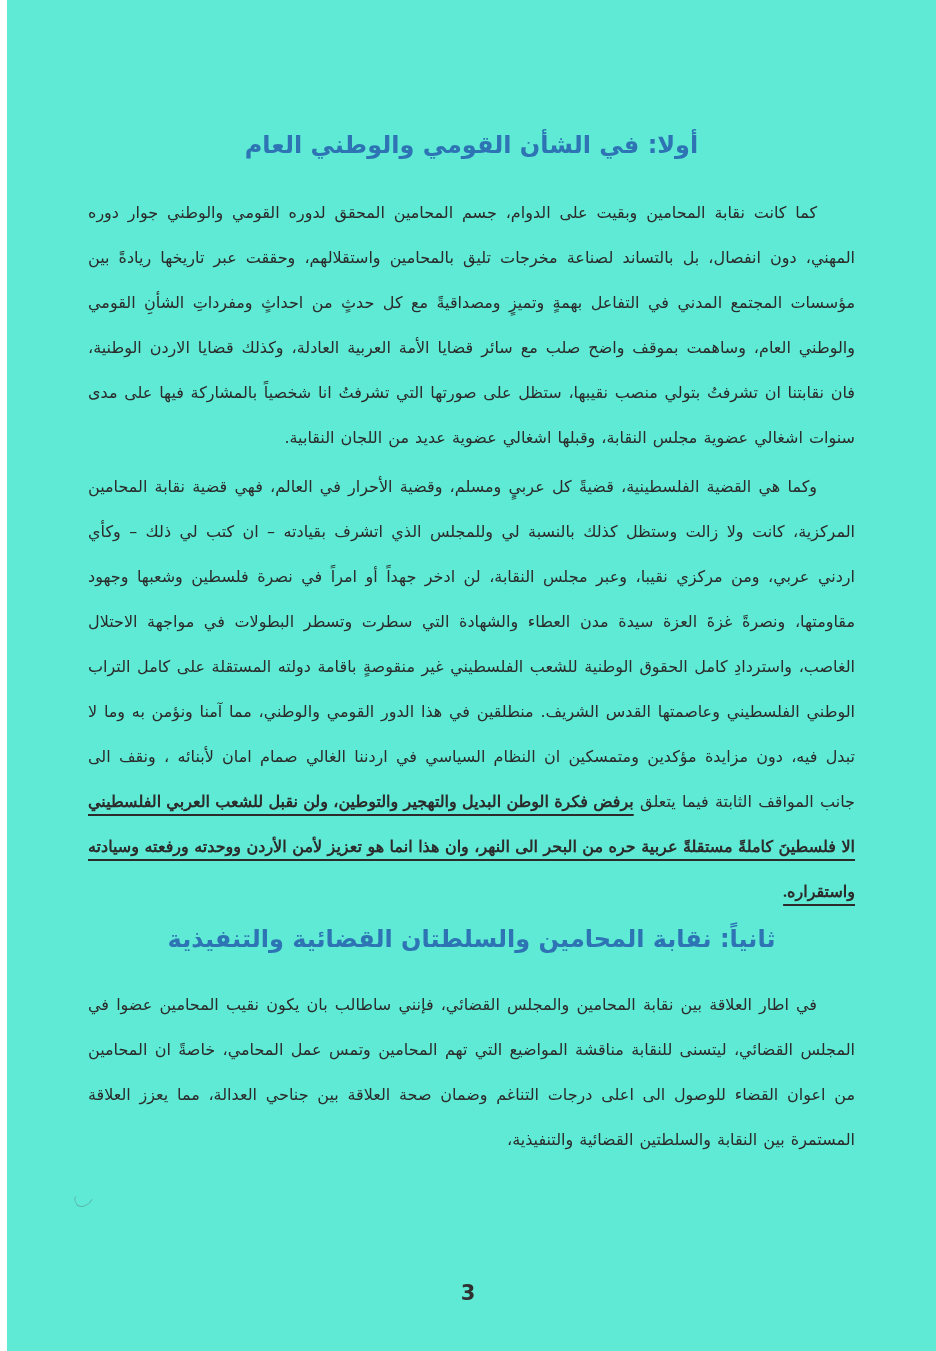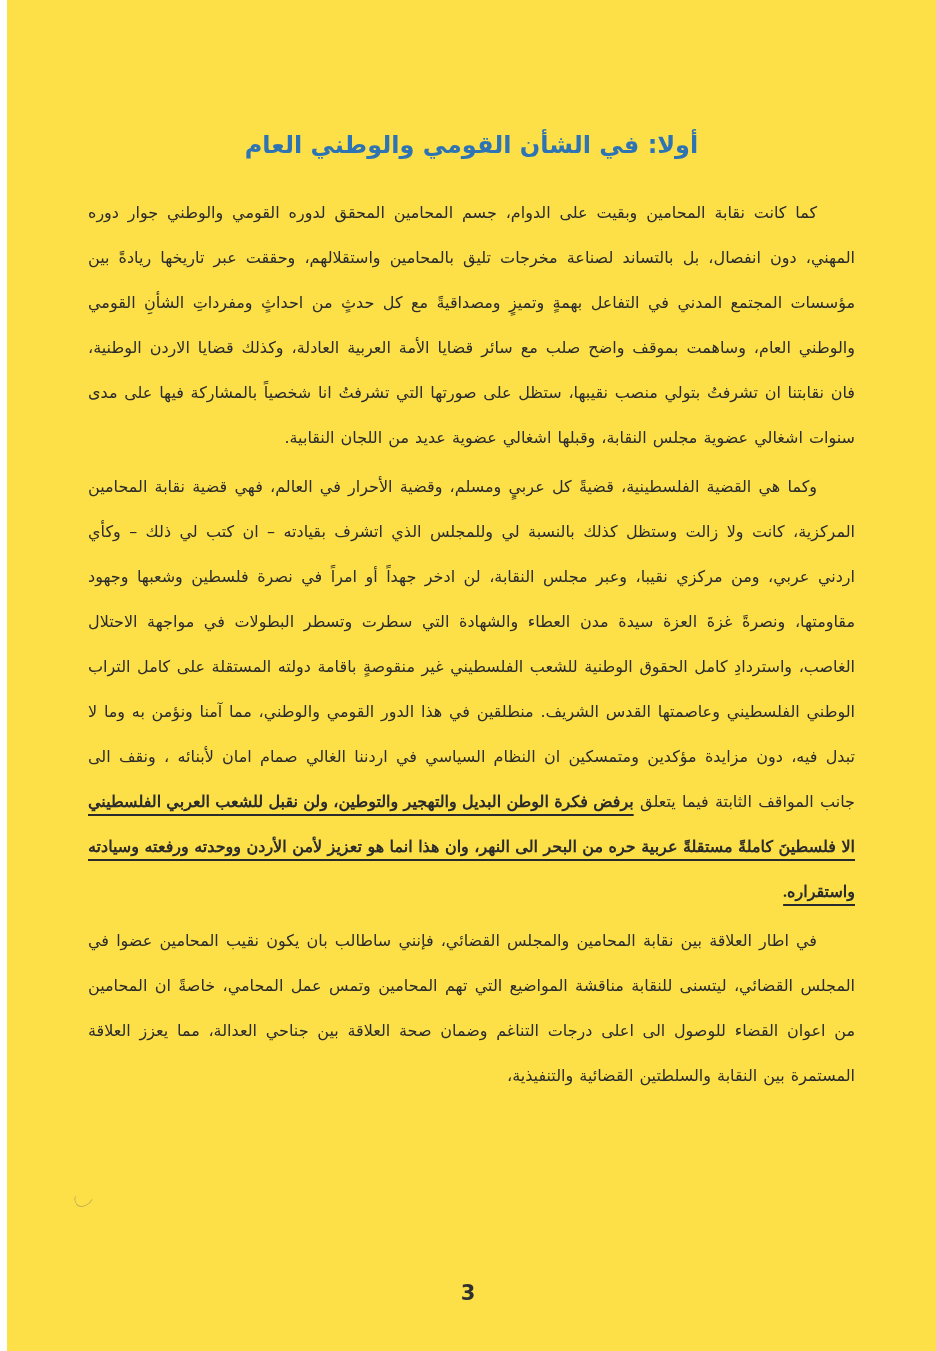--- a/index.html
+++ b/index.html
@@ -10,21 +10,21 @@
   body {
     width: 936px;
     height: 1351px;
     position: relative;
     overflow: hidden;
     font-family: "DejaVu Sans", sans-serif;
   }
   .page {
     position: absolute;
     inset: 0;
-    background: #fde047;
+    background: #5eead4;
     box-sizing: border-box;
     padding: 128px 81px 0 81px;
     direction: rtl;
     margin-left: 7px;
   }
   .heading {
     font-size: 24px;
     line-height: 34px;
     font-weight: bold;
     text-align: center;
@@ -84,20 +84,21 @@
 <body>
 
 <div class="page">
 
   <h2 class="heading">أولا: في الشأن القومي والوطني العام</h2>
 
   <p class="body-para">كما كانت نقابة المحامين وبقيت على الدوام، جسم المحامين المحقق لدوره القومي والوطني جوار دوره المهني، دون انفصال، بل بالتساند لصناعة مخرجات تليق بالمحامين واستقلالهم، وحققت عبر تاريخها ريادةً بين مؤسسات المجتمع المدني في التفاعل بهمةٍ وتميزٍ ومصداقيةً مع كل حدثٍ من احداثٍ ومفرداتِ الشأنِ القومي والوطني العام، وساهمت بموقف واضح صلب مع سائر قضايا الأمة العربية العادلة، وكذلك قضايا الاردن الوطنية، فان نقابتنا ان تشرفتُ بتولي منصب نقيبها، ستظل على صورتها التي تشرفتُ انا شخصياً بالمشاركة فيها على مدى سنوات اشغالي عضوية مجلس النقابة، وقبلها اشغالي عضوية عديد من اللجان النقابية.</p>
 
   <p class="body-para"><span>وكما هي القضية الفلسطينية، قضيةً كل عربيٍ ومسلم، وقضية الأحرار في العالم، فهي قضية نقابة المحامين المركزية، كانت ولا زالت وستظل كذلك بالنسبة لي وللمجلس الذي اتشرف بقيادته – ان كتب لي ذلك – وكأي اردني عربي، ومن مركزي نقيبا، وعبر مجلس النقابة، لن ادخر جهداً أو امراً في نصرة فلسطين وشعبها وجهود مقاومتها، ونصرةً غزةَ العزة سيدة مدن العطاء والشهادة التي سطرت وتسطر البطولات في مواجهة الاحتلال الغاصب، واستردادِ كامل الحقوق الوطنية للشعب الفلسطيني غير منقوصةٍ باقامة دولته المستقلة على كامل التراب الوطني الفلسطيني وعاصمتها القدس الشريف. منطلقين في هذا الدور القومي والوطني، مما آمنا ونؤمن به وما لا تبدل فيه، دون مزايدة مؤكدين ومتمسكين ان النظام السياسي في اردننا الغالي صمام امان لأبنائه ، ونقف الى جانب المواقف الثابتة فيما يتعلق </span><span class="emph">برفض فكرة الوطن البديل والتهجير والتوطين، ولن نقبل للشعب العربي الفلسطيني الا فلسطينَ كاملةً مستقلةً عربية حره من البحر الى النهر، وان هذا انما هو تعزيز لأمن الأردن ووحدته ورفعته وسيادته واستقراره.</span></p>
 
+  <h2 class="heading second">ثانياً: نقابة المحامين والسلطتان القضائية والتنفيذية</h2>
 
   <p class="body-para last">في اطار العلاقة بين نقابة المحامين والمجلس القضائي، فإنني ساطالب بان يكون نقيب المحامين عضوا في المجلس القضائي، ليتسنى للنقابة مناقشة المواضيع التي تهم المحامين وتمس عمل المحامي، خاصةً ان المحامين من اعوان القضاء للوصول الى اعلى درجات التناغم وضمان صحة العلاقة بين جناحي العدالة، مما يعزز العلاقة المستمرة بين النقابة والسلطتين القضائية والتنفيذية،</p>
 
 </div>
 
 <span class="scan-smudge"></span>
 
 <div class="page-number">3</div>
 
 </body></html>

